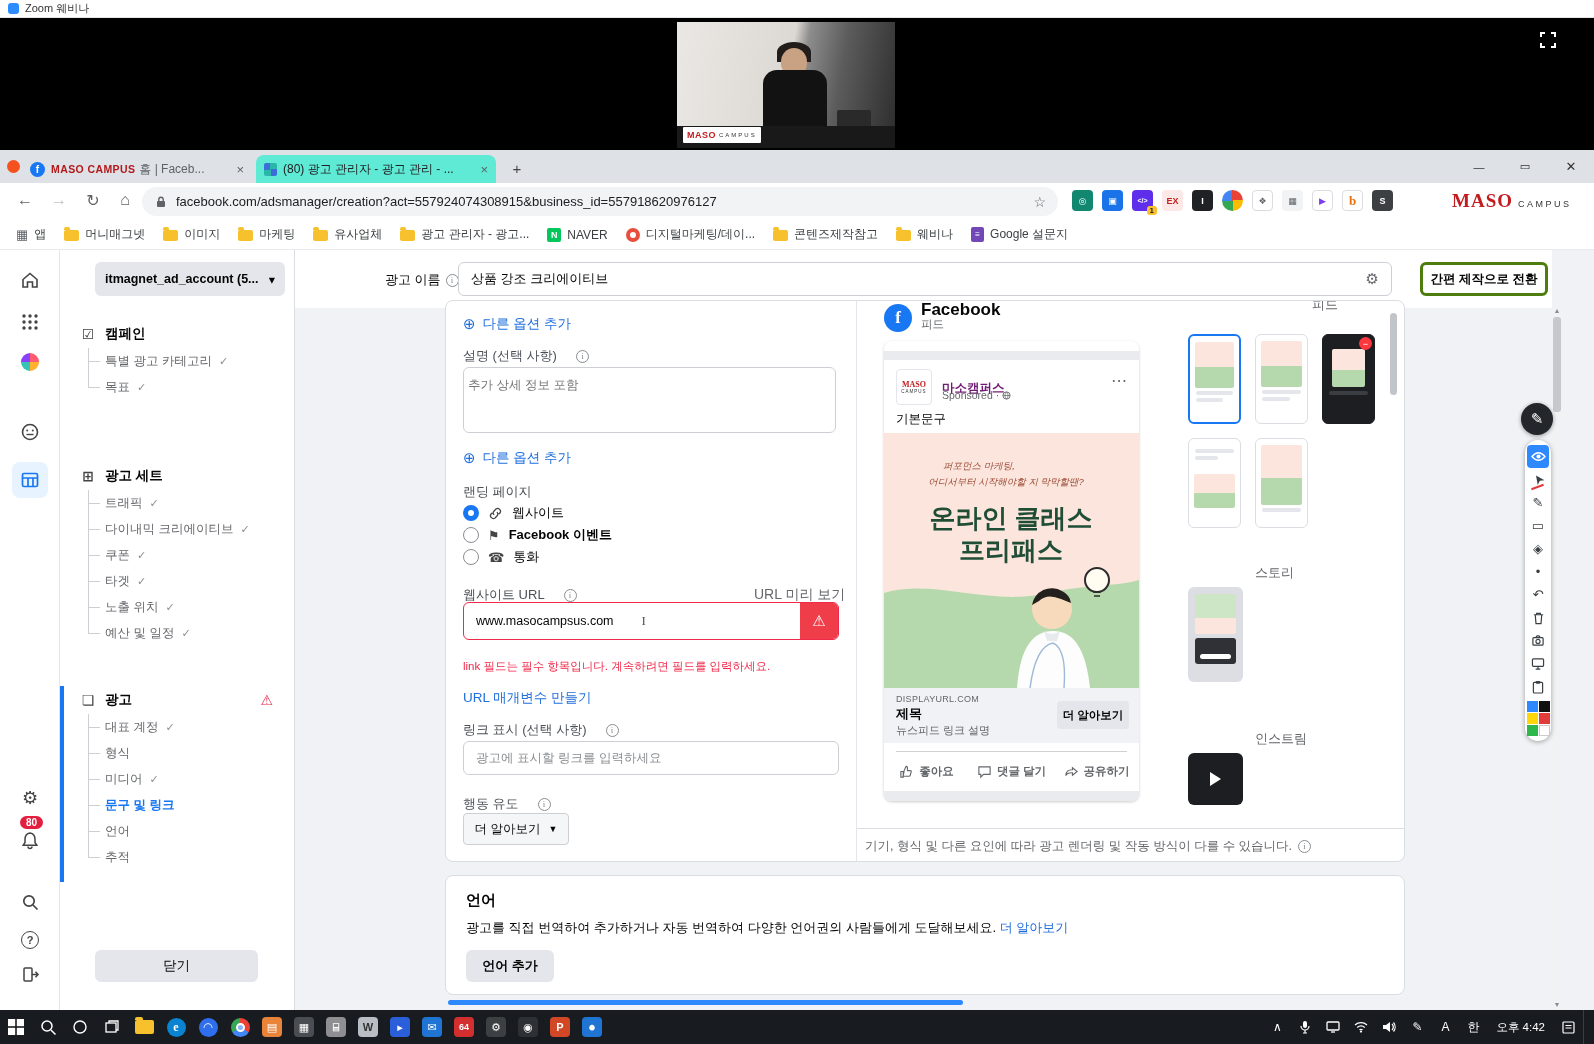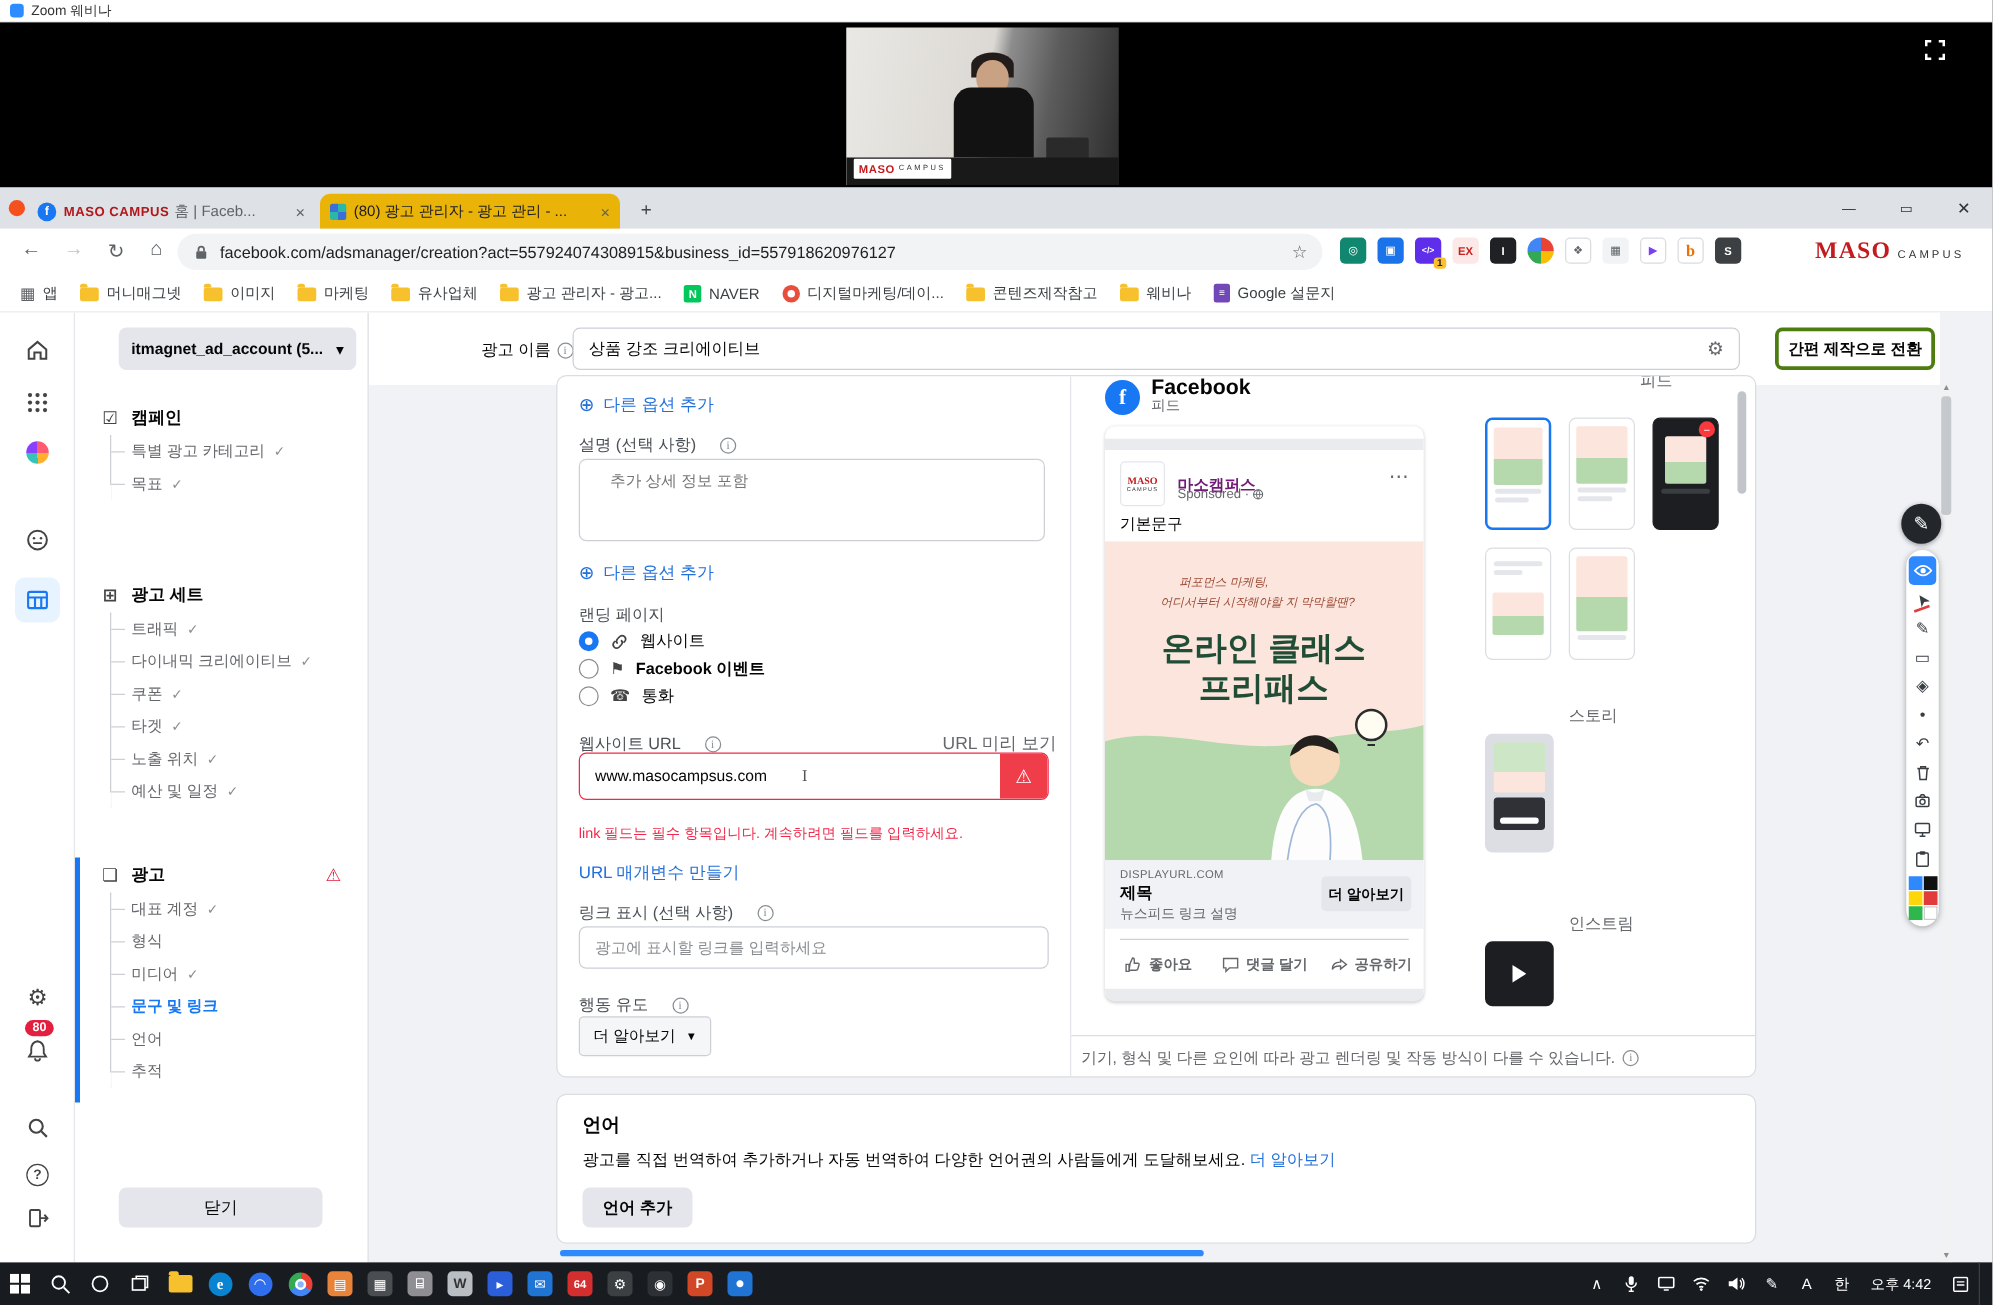--- a/index.html
+++ b/index.html
@@ -22,21 +22,21 @@
 .laptop{position:absolute;right:24px;bottom:20px;width:34px;height:18px;background:#2a2a2a;border-radius:2px}
 .cam-badge{position:absolute;left:6px;bottom:5px;height:16px;background:#fff;display:flex;align-items:center;gap:3px;padding:0 4px;border-radius:1px}
 .badge-maso{font-size:9px;font-weight:bold;color:#c41b1f;letter-spacing:.5px}
 .badge-campus{font-size:6px;color:#333;letter-spacing:2px}
 
 
 .browser{left:0;top:150px;width:1594px;height:860px;background:#fff}
 .tabbar{position:absolute;left:0;top:0;width:1594px;height:33px;background:#dee1e6}
 .rec-dot{position:absolute;left:7px;top:10px;width:13px;height:13px;border-radius:50%;background:#f4511e}
 .tab{position:absolute;top:5px;height:28px;display:flex;align-items:center;gap:6px;padding:0 8px;border-radius:8px 8px 0 0;font-size:12px;color:#5f6368;overflow:hidden}
-.tab.active{background:#eab308;color:#202124}
+.tab.active{background:#5eead4;color:#202124}
 .fav-fb{width:15px;height:15px;border-radius:50%;background:#1877f2;color:#fff;font-size:10px;font-weight:bold;display:flex;align-items:center;justify-content:center;flex:none}
 .fav-grid{width:13px;height:13px;border-radius:2px;flex:none;background:conic-gradient(#2ab7a9 0 25%,#3a6fd8 0 50%,#2ab7a9 0 75%,#3a6fd8 0)}
 .tab-title{white-space:nowrap;overflow:hidden;text-overflow:ellipsis;flex:1}
 .tab-brand{color:#b3191c;font-weight:bold;font-size:10.5px;letter-spacing:.4px;margin-right:4px}
 .tab-close{font-size:13px;color:#5f6368;flex:none;cursor:default}
 .newtab{position:absolute;left:506px;top:8px;width:22px;height:22px;text-align:center;line-height:22px;font-size:15px;color:#444}
 .wincontrols{position:absolute;right:0;top:0;height:33px;display:flex}
 .wc{width:46px;height:33px;display:flex;align-items:center;justify-content:center;font-size:11px;color:#333}
 
 .addrbar{position:absolute;left:0;top:33px;width:1594px;height:37px;background:#fff}
@@ -101,21 +101,21 @@
 .info{width:13px;height:13px;border:1px solid #8a8d91;border-radius:50%;color:#8a8d91;font-size:9px;display:inline-flex;align-items:center;justify-content:center;flex:none}
 .info::after{content:"i";font-family:"Liberation Serif",serif}
 .adname-input{position:absolute;left:458px;top:12px;width:934px;height:34px;background:#fff;border:1px solid #ccd0d5;border-radius:6px;display:flex;align-items:center;padding:0 12px;font-size:13px;color:#050505}
 .adname-input .gear{margin-left:auto;color:#65676b;font-size:15px}
 .quick-btn{position:absolute;left:1420px;top:12px;width:128px;height:34px;background:#fff;border:3px solid #4d7c0f;border-radius:6px;display:flex;align-items:center;justify-content:center;font-size:12.5px;font-weight:600;color:#050505}
 
 .main-card{position:absolute;left:445px;top:50px;width:960px;height:562px;background:#fff;border:1px solid #dadde1;border-radius:8px;overflow:hidden}
 .blue-link{color:#216fdb;font-size:13.5px;display:flex;align-items:center;gap:7px}
 .plus-circ{color:#216fdb;font-size:15px}
 .fld-label{font-size:13px;color:#4b4f56;display:flex;align-items:center;gap:19px}
-.txtarea{position:absolute;left:17px;top:66px;width:373px;height:66px;border:1px solid #ccd0d5;border-radius:6px;padding:9px 24px;font-size:12.5px;color:#8a8d91;resize:none;font-family:inherit}
+.txtarea{position:absolute;left:17px;top:66px;width:373px;height:66px;border:1px solid #ccd0d5;border-radius:6px;padding:9px 4px;font-size:12.5px;color:#8a8d91;resize:none;font-family:inherit}
 .radio-row{display:flex;align-items:center;gap:9px;font-size:13px;color:#050505;height:20px}
 .radio{width:16px;height:16px;border:1.5px solid #8a8d91;border-radius:50%;flex:none}
 .radio.checked{border:5px solid #1877f2}
 .url-input{position:absolute;left:17px;top:301px;width:376px;height:38px;border:1px solid #f02849;border-radius:6px;display:flex;align-items:center;overflow:hidden}
 .url-value{font-size:12.5px;color:#050505;padding-left:12px}
 .ibeam{font-family:"Liberation Serif",serif;font-size:13px;color:#555;margin-left:28px}
 .err-box{margin-left:auto;width:38px;height:100%;background:#ef3e4a;color:#fff;display:flex;align-items:center;justify-content:center;font-size:15px}
 .err-text{position:absolute;left:17px;top:358px;font-size:11.5px;color:#f02849;white-space:nowrap}
 .plain-input{position:absolute;left:17px;top:440px;width:376px;height:34px;border:1px solid #ccd0d5;border-radius:6px;padding:0 12px;font-size:12.5px;color:#a16207;font-family:inherit}
 .plain-input::placeholder{color:#8a8d91}

